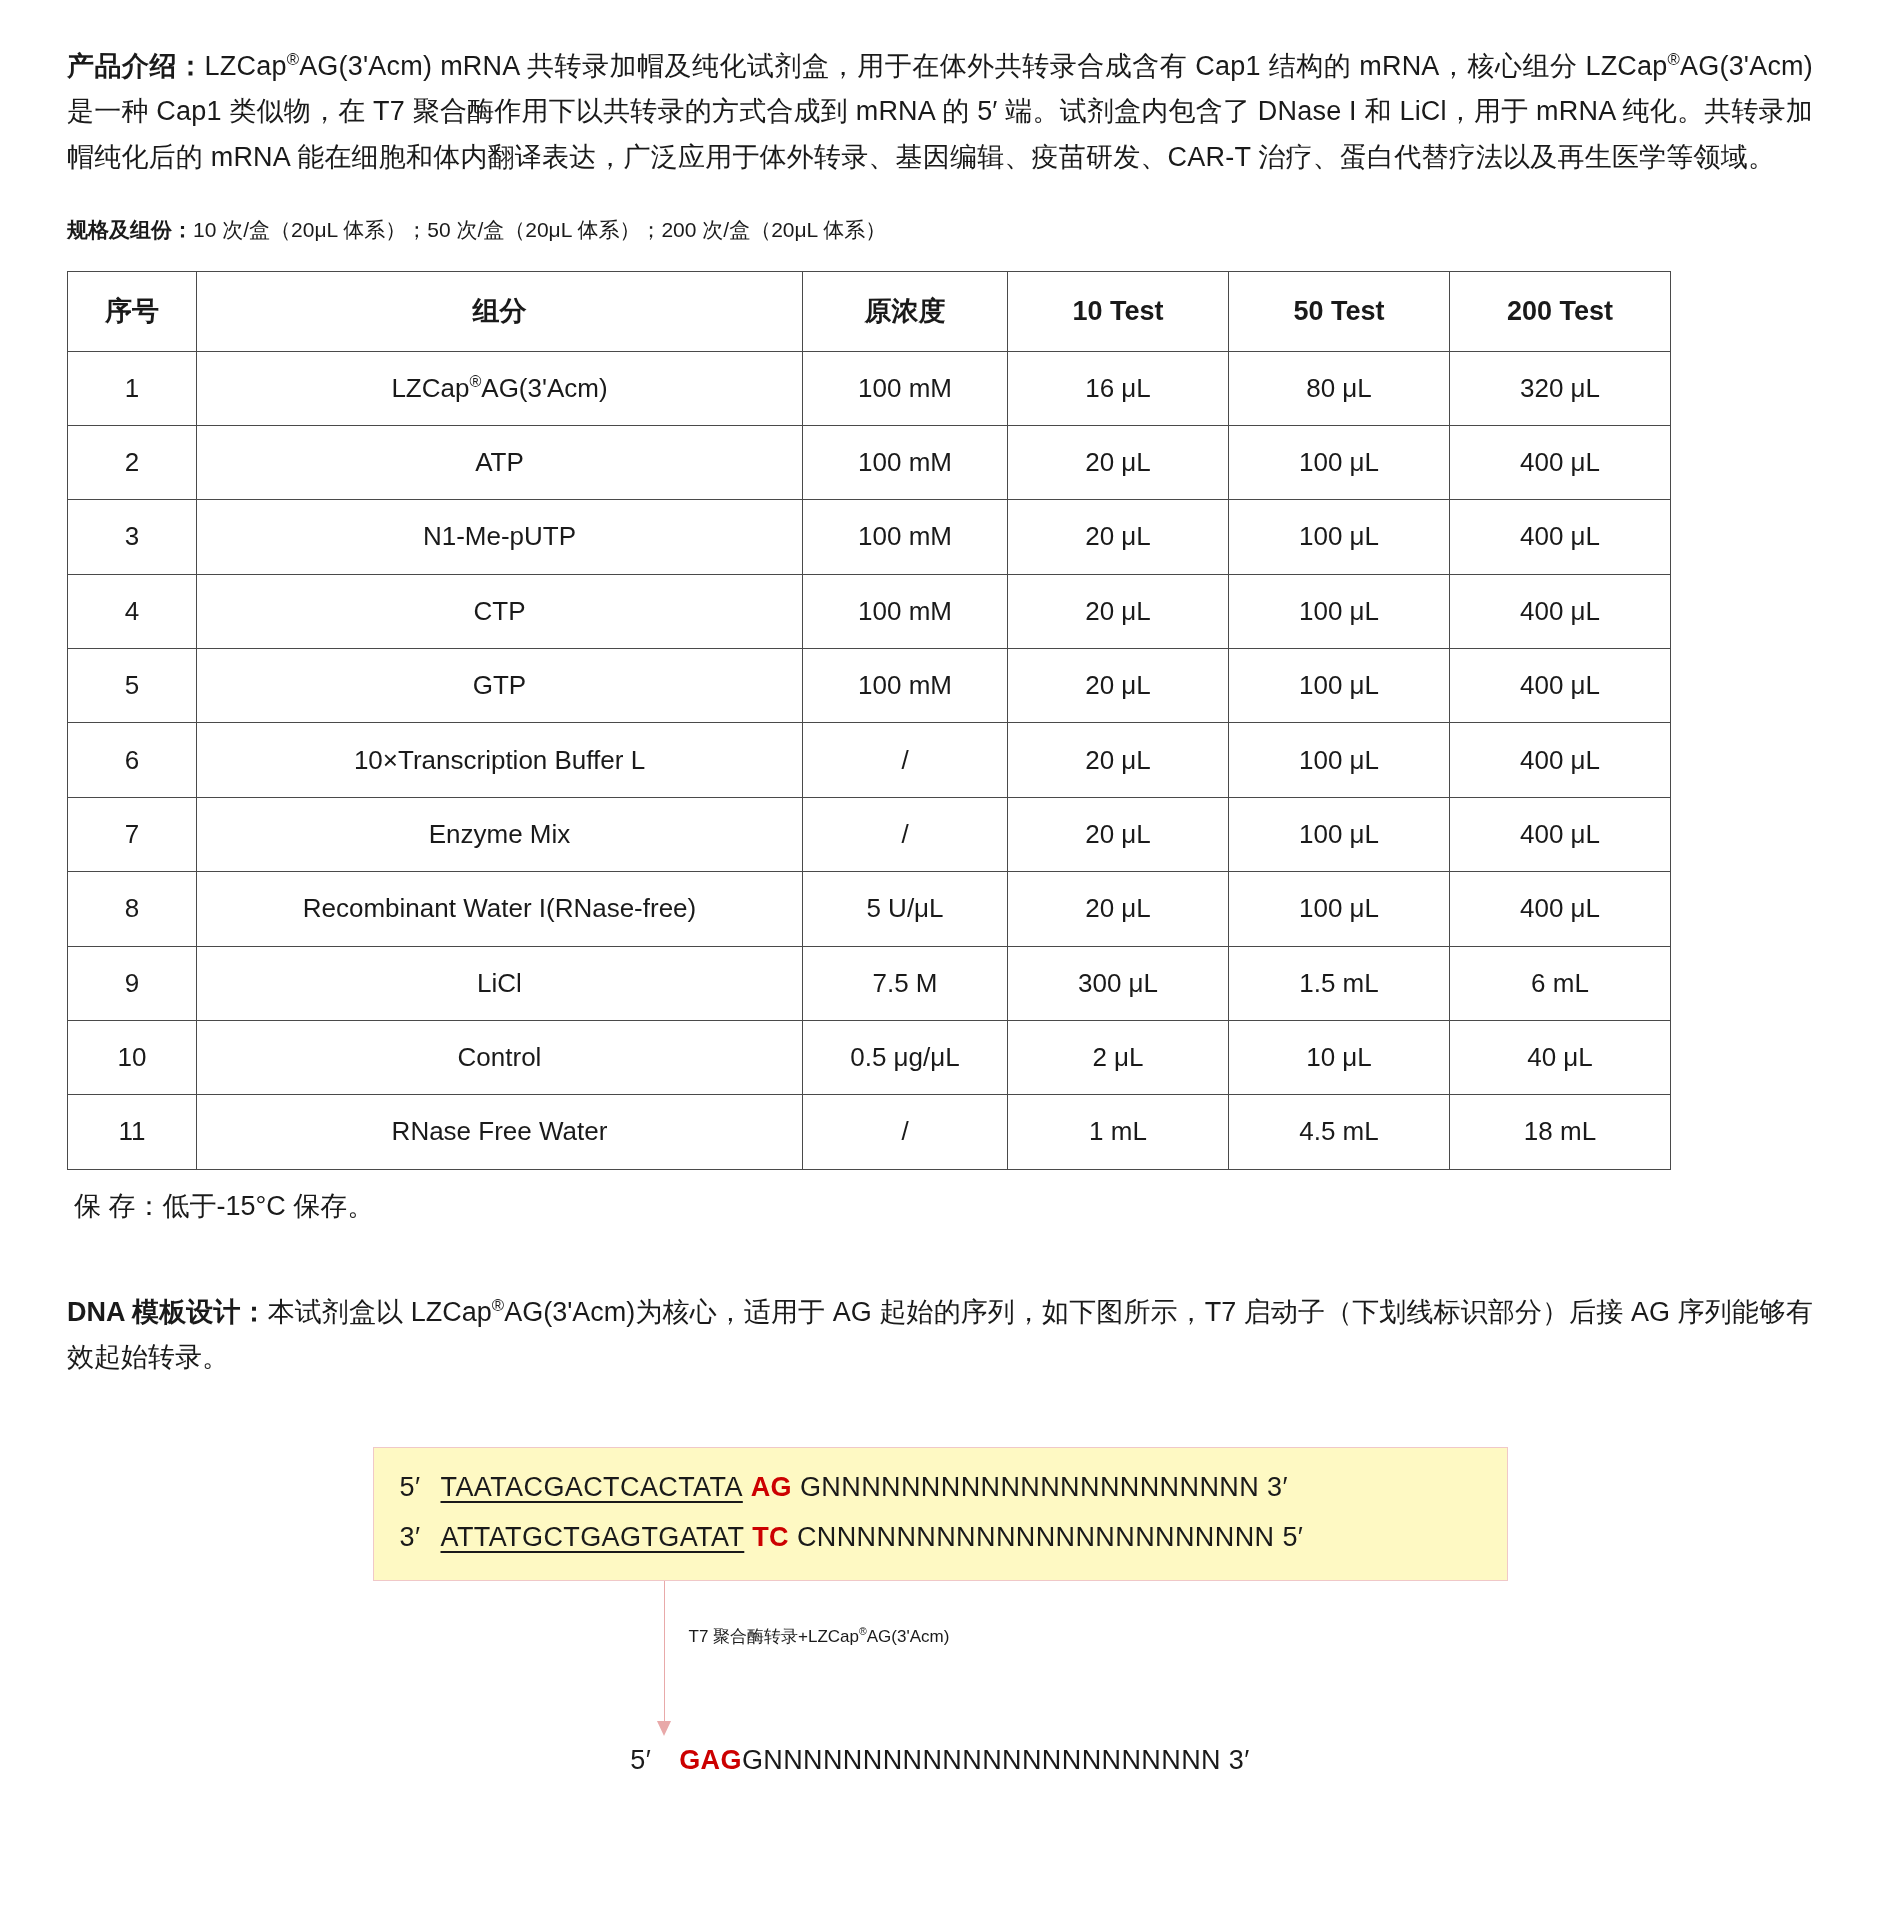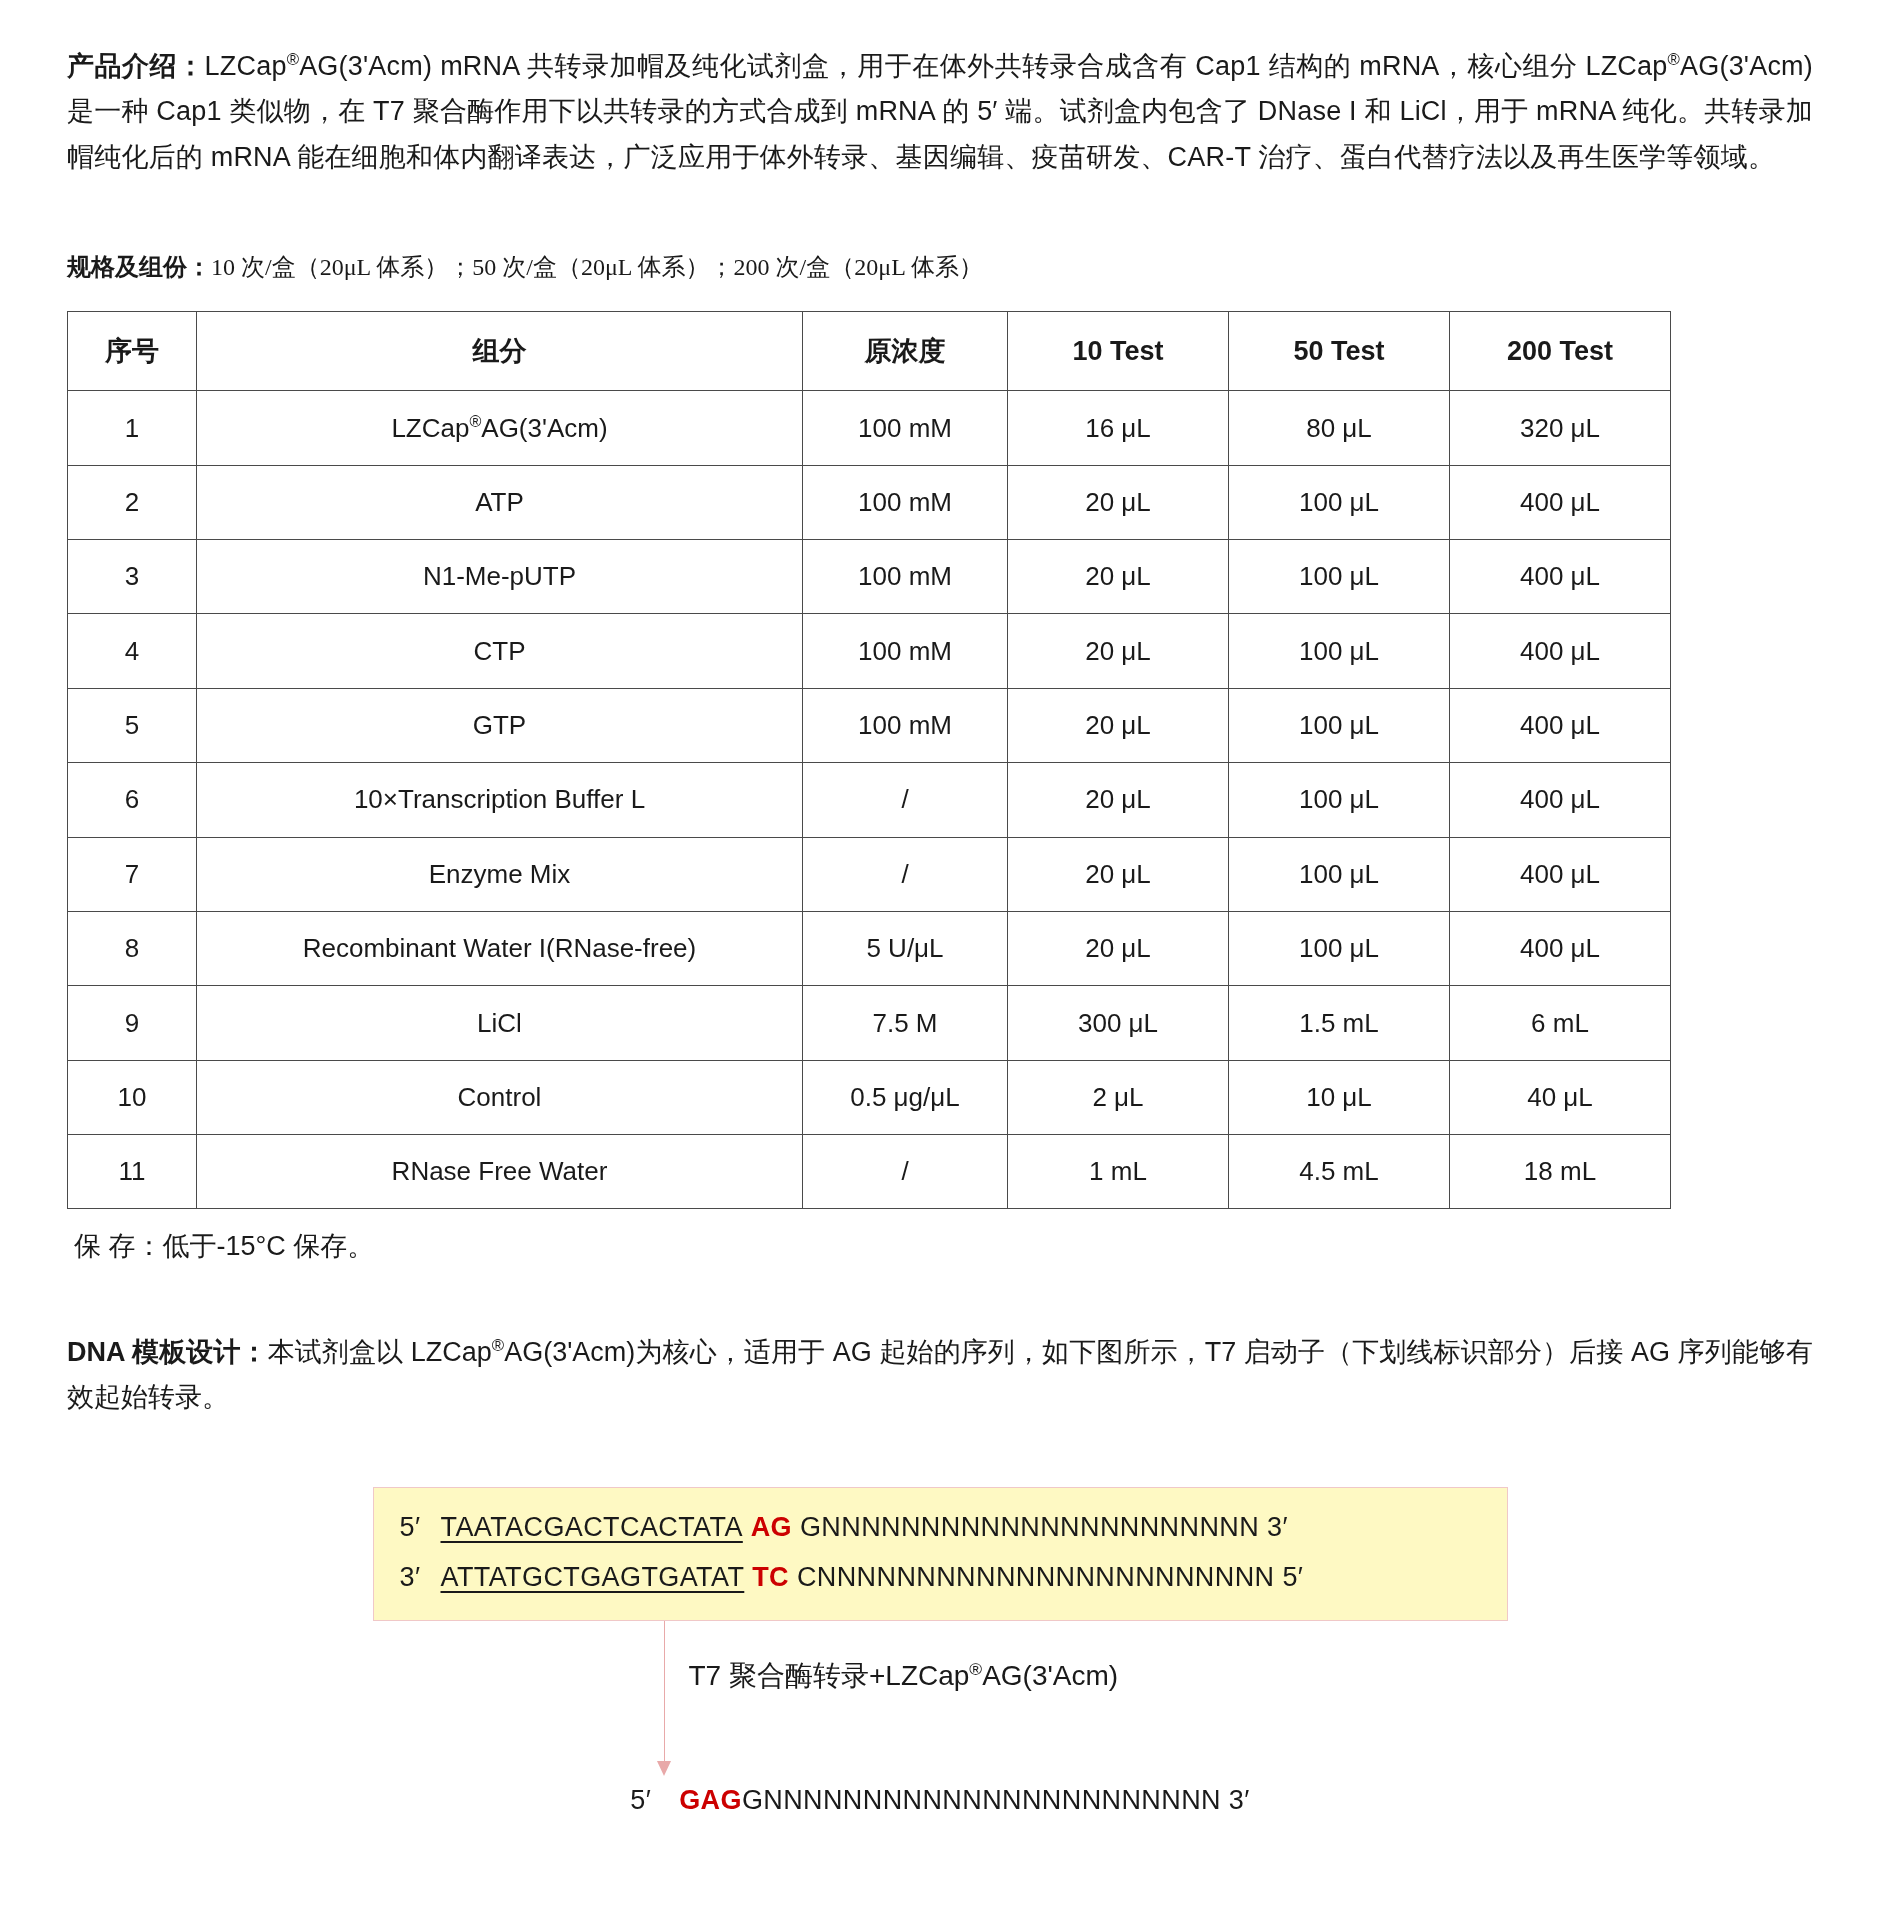--- a/index.html
+++ b/index.html
@@ -29,24 +29,23 @@
   .lead-label {
     font-weight: bold;
   }
   sup {
     font-size: 0.62em;
     vertical-align: super;
     line-height: 0;
   }
   
   .spec-line {
-    margin-top: 68px;
-    font-size: 24px;
+    margin-top: 33px;
+    font-size: 21px;
     line-height: 1.6;
-    font-family: Liberation Serif, serif;
   }
   
   table.kit {
     margin-top: 24.5px;
     border-collapse: collapse;
     width: 1602px;
     table-layout: fixed;
     font-size: 26px;
   }
   table.kit th, table.kit td {
@@ -134,22 +133,22 @@
     left: 284px;
     top: 140px;
     width: 0; height: 0;
     border-left: 7.7px solid transparent;
     border-right: 7.7px solid transparent;
     border-top: 15.3px solid #e8a9a9;
   }
   .arrow-caption {
     position: absolute;
     left: 316px;
-    top: 36px;
-    font-size: 28px;
+    top: 44px;
+    font-size: 17px;
     white-space: nowrap;
   }
   .final-seq {
     font-size: 27px;
     letter-spacing: 0.4px;
     white-space: nowrap;
     margin-top: 3.1px;
   }
   .final-seq .prime { display:inline-block; width: 41px; }
   .final-seq .hl { color: #cc0000; font-weight: bold; }

